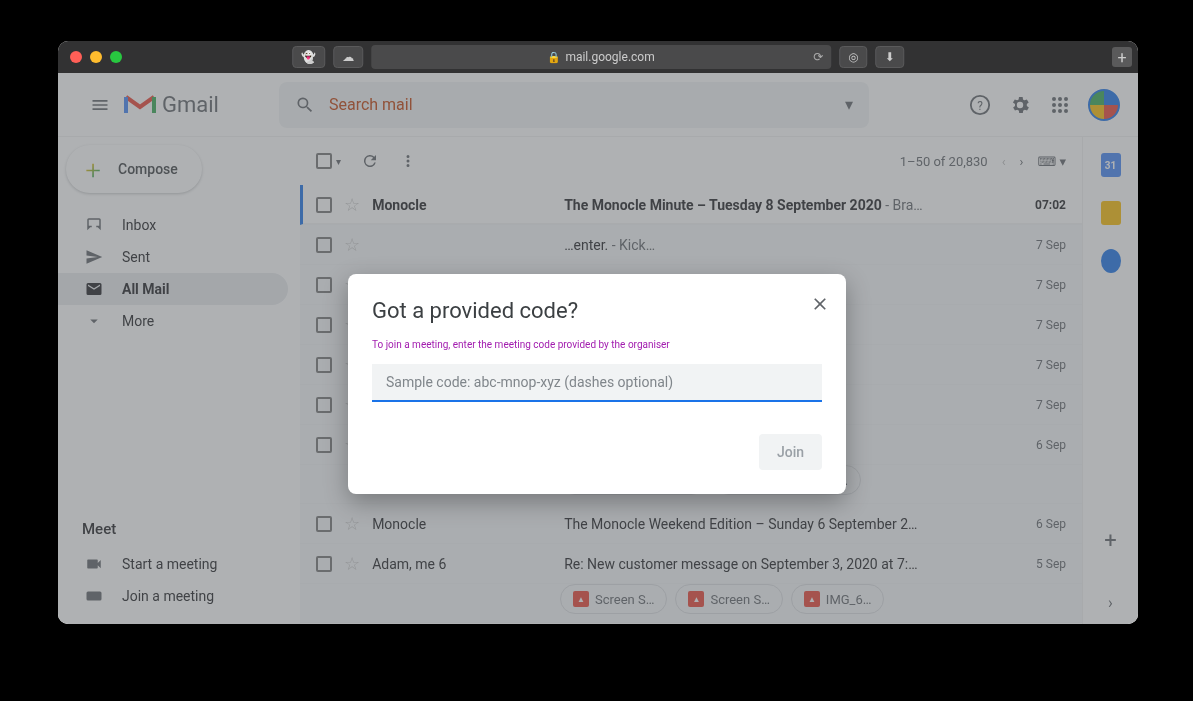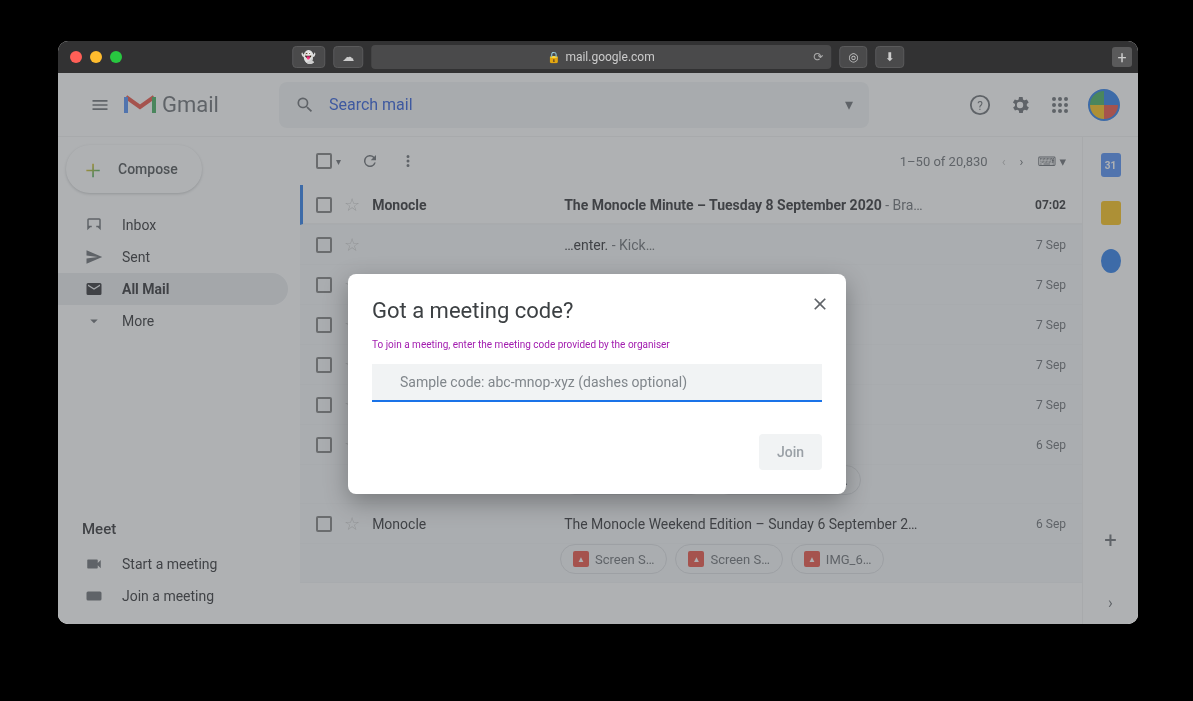--- a/index.html
+++ b/index.html
@@ -20,21 +20,21 @@
   .address-reload { position: absolute; right: 8px; color: #aaa; }
   .newtab { position: absolute; right: 6px; top: 6px; width: 20px; height: 20px; background: #5a5a5b; color: #ccc; display: flex; align-items: center; justify-content: center; font-size: 16px; border-radius: 3px; }
 
   .gmail-app { position: relative; height: calc(100% - 32px); background: #fff; }
   
   .gmail-header { height: 64px; display: flex; align-items: center; padding: 0 18px; border-bottom: 1px solid #f1f1f1; }
   .burger { width: 48px; display: flex; justify-content: center; color: #5f6368; }
   .logo { display: flex; align-items: center; gap: 6px; margin-right: 60px; }
   .logo-text { font-size: 22px; color: #5f6368; }
   .search-box { flex: 0 0 590px; height: 46px; background: #f1f3f4; border-radius: 8px; display: flex; align-items: center; padding: 0 16px; color: #5f6368; gap: 14px; }
-  .search-input-fake { flex: 1; font-size: 16px; color: #1d4ed8; }
+  .search-input-fake { flex: 1; font-size: 16px; color: #c2410c; }
   .header-right { margin-left: auto; display: flex; align-items: center; gap: 16px; color: #5f6368; }
   .hr-icon { width: 24px; height: 24px; display: flex; align-items: center; justify-content: center; font-size: 20px; }
   .avatar { width: 32px; height: 32px; border-radius: 50%; background: conic-gradient(#1a73e8 0 90deg, #ea4335 90deg 180deg, #fbbc04 180deg 270deg, #34a853 270deg 360deg); border: 2px solid #1a73e8; }
 
   .gmail-body { display: flex; height: calc(100% - 64px); }
   .sidebar { width: 242px; padding-top: 8px; position: relative; }
   .compose-btn { margin: 0 0 16px 8px; height: 48px; border-radius: 24px; background: #fff; border: none; box-shadow: 0 1px 3px rgba(60,64,67,.3); display: inline-flex; align-items: center; padding: 0 24px 0 14px; gap: 12px; font-size: 14px; color: #3c4043; font-weight: 500; }
   .compose-plus { font-size: 26px; font-weight: 300; background: linear-gradient(135deg,#ea4335,#fbbc04,#34a853,#4285f4); -webkit-background-clip: text; color: transparent; line-height: 1; }
   .nav-item { height: 32px; display: flex; align-items: center; padding: 0 12px 0 26px; gap: 18px; font-size: 14px; color: #202124; border-radius: 0 16px 16px 0; margin-right: 12px; }
   .nav-item.active { background: #e8eaed; font-weight: 700; }
@@ -73,21 +73,21 @@
   .rail-keep { background: #fbbc04; }
   .rail-tasks { background: #1a73e8; border-radius: 50%; }
   .rail-plus { color: #5f6368; font-size: 22px; margin-top: auto; margin-bottom: 16px; }
 
   
   .dim-overlay { position: absolute; inset: 0; background: rgba(95,99,104,.5); }
   .modal { position: absolute; left: 290px; top: 201px; width: 498px; background: #fff; border-radius: 8px; padding: 24px; box-shadow: 0 8px 24px rgba(0,0,0,.3); }
   .modal-title { font-size: 22px; color: #3c4043; margin-bottom: 16px; font-family: "Google Sans", Roboto, Arial, sans-serif; }
   .modal-close { position: absolute; right: 16px; top: 20px; color: #5f6368; font-size: 20px; cursor: pointer; background: none; border: none; }
   .modal-desc { font-size: 10px; color: #a21caf; margin-bottom: 14px; }
-  .modal-input { width: 100%; height: 38px; background: #f1f3f4; border: none; border-bottom: 2px solid #1a73e8; padding: 0 28px; font-size: 14px; color: #3c4043; outline: none; }
+  .modal-input { width: 100%; height: 38px; background: #f1f3f4; border: none; border-bottom: 2px solid #1a73e8; padding: 0 14px; font-size: 14px; color: #3c4043; outline: none; }
   .modal-input::placeholder { color: #80868b; }
   .modal-actions { display: flex; justify-content: flex-end; margin-top: 32px; }
   .join-btn { height: 36px; padding: 0 18px; background: #f1f3f4; border: none; border-radius: 4px; color: #9aa0a6; font-size: 14px; font-weight: 500; }
   
   svg { display: block; }
 </style>
 </head>
 <body>
 
 <div class="browser-window">
@@ -312,20 +312,27 @@
                   <span class="chip-label">CustomerPermi…</span>
                 </div>
               </div>
               <div class="email-row">
                 <div class="checkbox-sm"></div>
                 <span class="star">☆</span>
                 <span class="sender">Monocle</span>
                 <span class="subject-area"><span class="subject">The Monocle Weekend Edition – Sunday 6 September 2…</span><span class="snippet"></span></span>
                 <span class="date">6 Sep</span>
               </div>
+              <div class="email-row">
+                <div class="checkbox-sm"></div>
+                <span class="star">☆</span>
+                <span class="sender">Adam, me 6</span>
+                <span class="subject-area"><span class="subject">Re: New customer message on September 3, 2020 at 7:…</span><span class="snippet"></span></span>
+                <span class="date">5 Sep</span>
+              </div>
               <div class="attachments-row">
                 <div class="attachment-chip">
                   <span class="chip-icon img">▲</span>
                   <span class="chip-label">Screen S…</span>
                 </div>
                 <div class="attachment-chip">
                   <span class="chip-icon img">▲</span>
                   <span class="chip-label">Screen S…</span>
                 </div>
                 <div class="attachment-chip">
@@ -346,21 +353,21 @@
       </div>
     </div>
 
     <div class="dim-overlay"></div>
     <div class="modal">
       <button class="modal-close">
         <svg width="20" height="20" viewBox="0 0 24 24">
             <path fill="#5f6368" d="M19 6.41 17.59 5 12 10.59 6.41 5 5 6.41 10.59 12 5 17.59 6.41 19 12 13.41 17.59 19 19 17.59 13.41 12z"></path>
           </svg>
       </button>
-      <div class="modal-title">Got a meeting code?</div>
+      <div class="modal-title">Got a provided code?</div>
       <div class="modal-desc">To join a meeting, enter the meeting code provided by the organiser</div>
       <input class="modal-input" placeholder="Sample code: abc-mnop-xyz (dashes optional)" style="">
       <div class="modal-actions">
         <button class="join-btn">Join</button>
       </div>
     </div>
 
   </div>
 </div>
 

